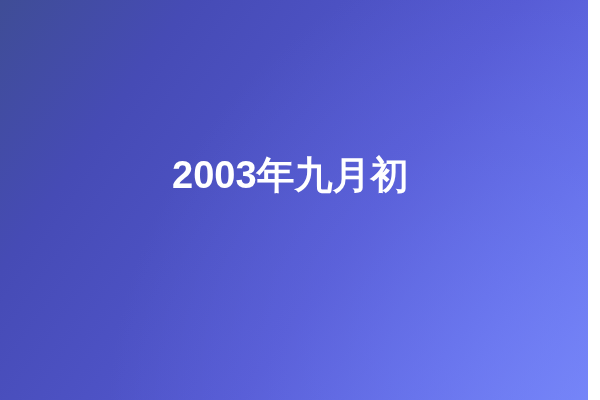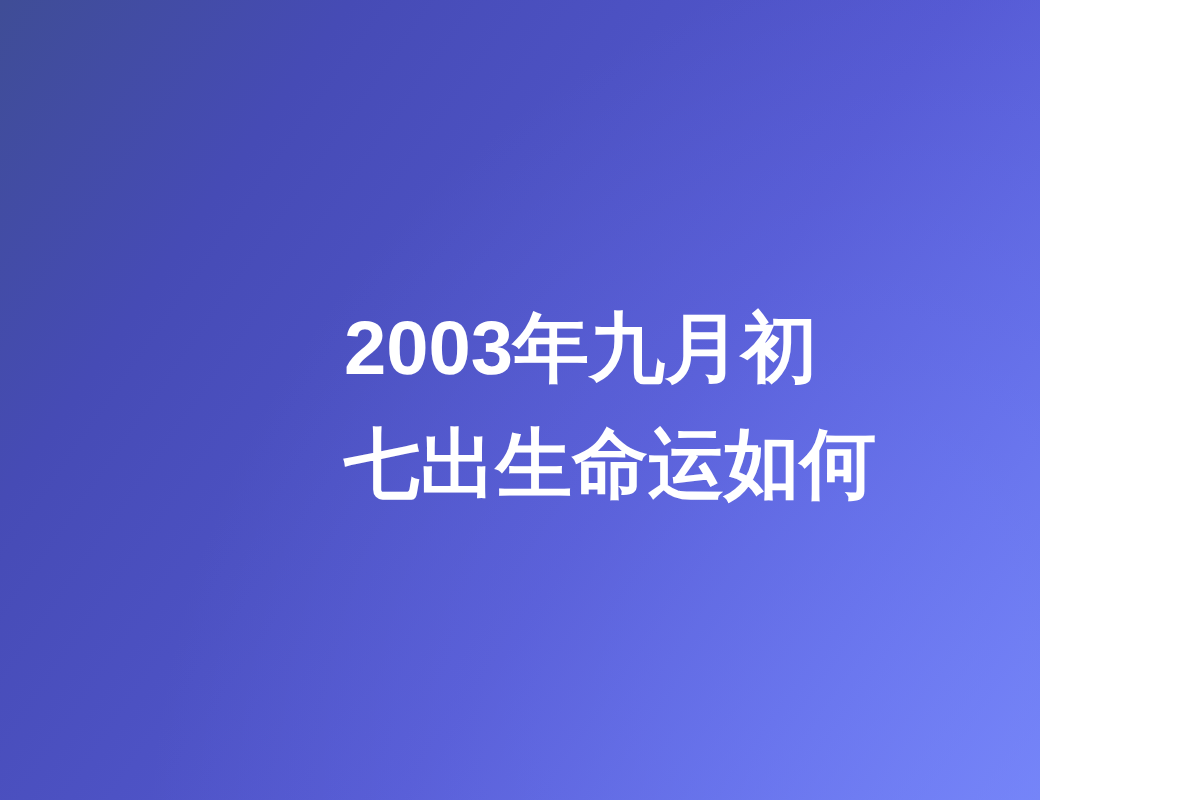--- a/index.html
+++ b/index.html
@@ -3,21 +3,21 @@
 <meta charset="utf-8">
 <style>
   html, body {
     margin: 0;
     padding: 0;
     background: #ffffff;
   }
 
   #banner {
     position: relative;
-    width: 520px;
+    width: 588px;
     height: 400px;
     overflow: hidden;
     
     background-color: #5055c8;
     background-image: linear-gradient(
         125deg,
         #3f4d96 0%,
         #464bb5 22%,
         #4d52c4 42%,
         #5458d2 60%,
@@ -58,16 +58,15 @@
     color: #ffffff;
   }
 </style>
 </head>
 <body>
 
 <div id="banner">
 
   <div id="headline">
     <span class="headline-line">2003年九月初</span>
-    <span class="headline-line">七出生命运如何</span>
   </div>
 
 </div>
 
 </body></html>

